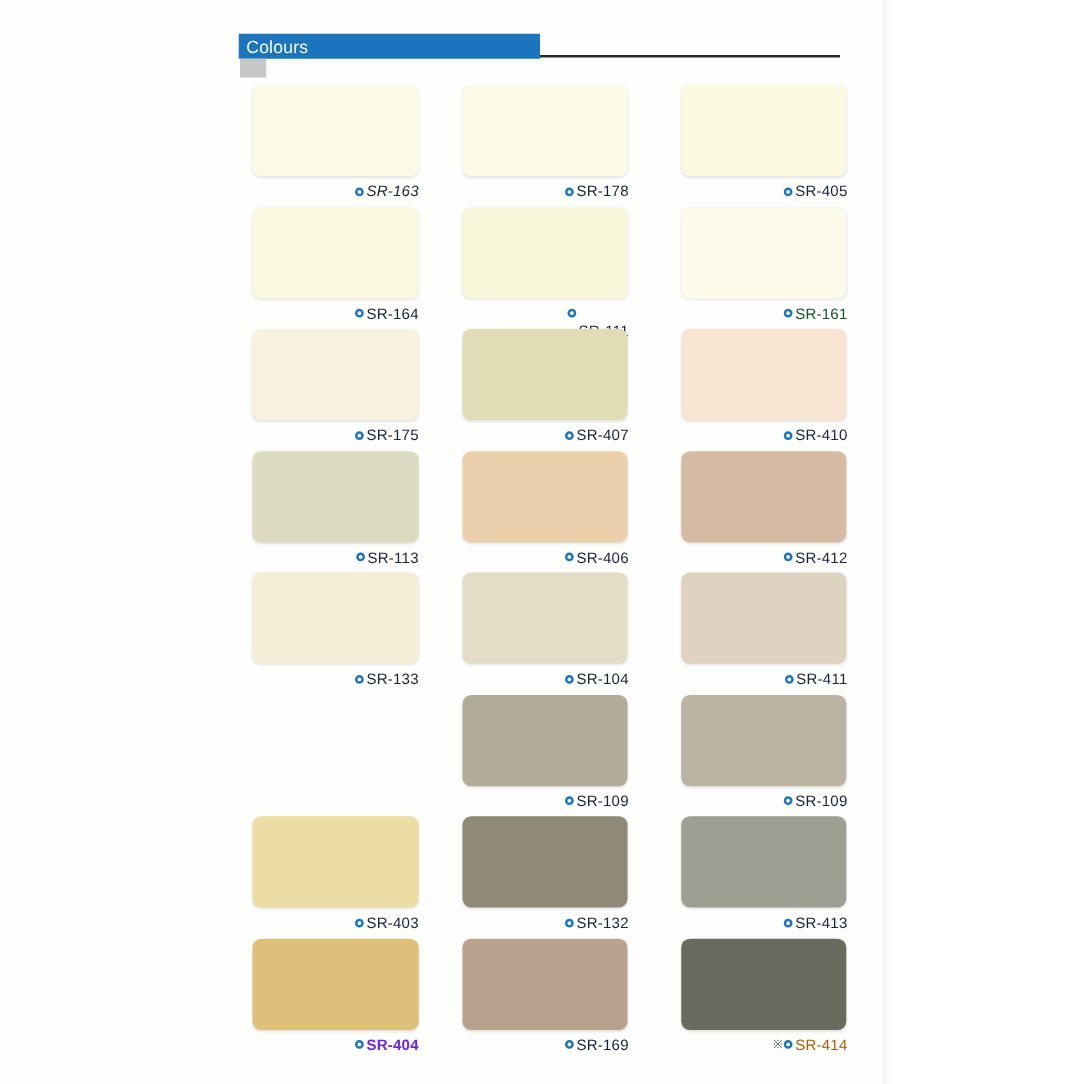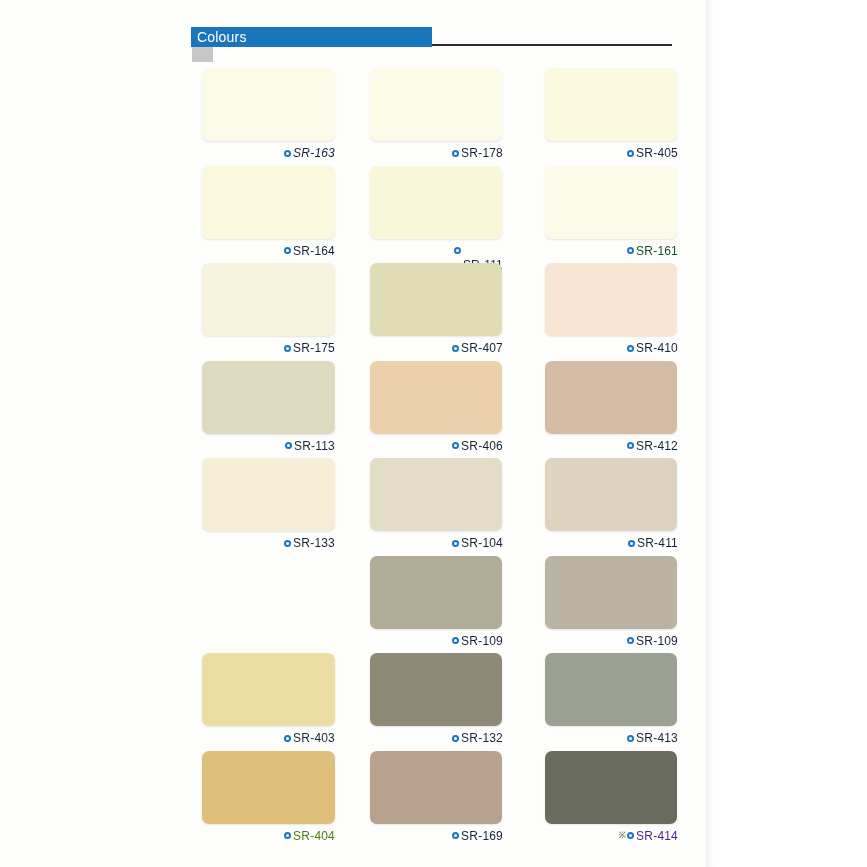--- a/index.html
+++ b/index.html
@@ -296,34 +296,34 @@
             <span class="bullet" style="border-color: rgb(28, 118, 189);"></span>
             <span class="code" style="color: rgb(22, 36, 58);">SR-413</span>
           </div>
         </div>
       </div>
       <div class="row">
         <div class="cell c0">
           <div class="swatch" style="background: rgb(223, 192, 122);"></div>
           <div class="label">
             <span class="bullet" style="border-color: rgb(28, 118, 189);"></span>
-            <span class="code" style="color: #4d7c0f;">SR-404</span>
+            <span class="code" style="color: #6d28d9; font-weight: bold;">SR-404</span>
           </div>
         </div>
         <div class="cell c1">
           <div class="swatch" style="background: rgb(184, 162, 142);"></div>
           <div class="label">
             <span class="bullet" style="border-color: rgb(28, 118, 189);"></span>
             <span class="code" style="color: rgb(22, 36, 58);">SR-169</span>
           </div>
         </div>
         <div class="cell c2">
           <div class="swatch" style="background: rgb(104, 107, 93);"></div>
           <div class="label">
             <span class="mark">※</span>
             <span class="bullet" style="border-color: rgb(28, 118, 189);"></span>
-            <span class="code" style="color: #4c1d95;">SR-414</span>
+            <span class="code" style="color: #a16207;">SR-414</span>
           </div>
         </div>
       </div>
     </div>
 
 </div>
 
 </body></html>

